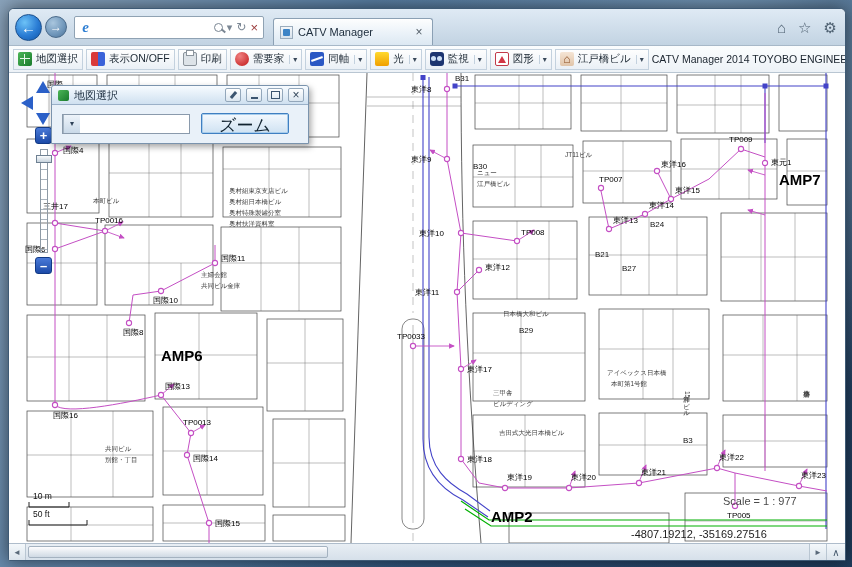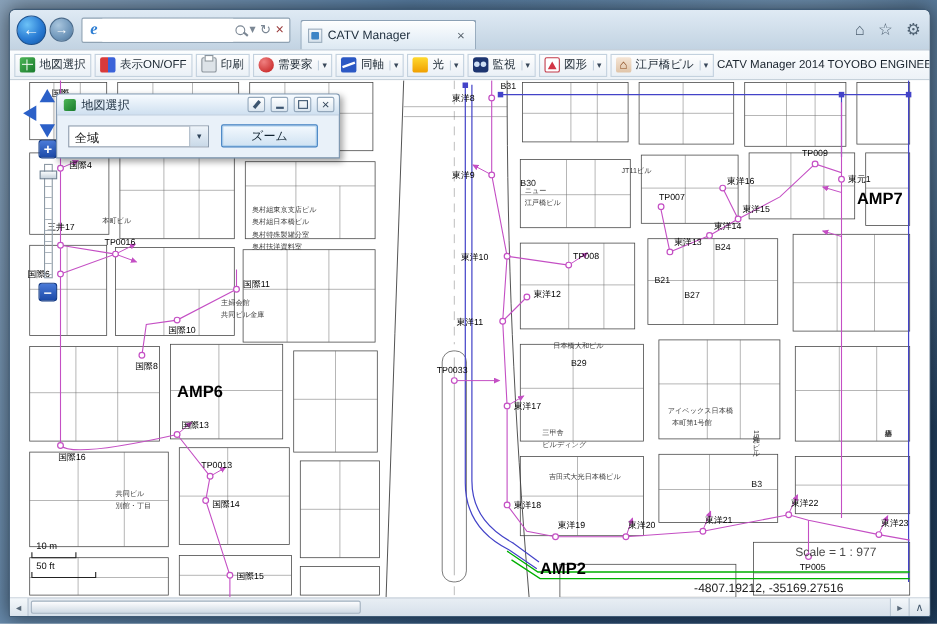--- a/index.html
+++ b/index.html
@@ -158,21 +158,21 @@
   .ic-close::after { content:"×"; font-size:12px; }
   .dlg-body { display:flex; align-items:center; gap:11px; padding:8px 10px 9px; }
   .combo { width:128px; height:20px; border:1px solid #8a9aac; background:#fff;
     display:flex; align-items:stretch; cursor:pointer; }
   .sel-text { flex:1; font-size:11px; padding:3px 5px; color:#111; white-space:nowrap; overflow:hidden; }
   .sel-btn { width:17px; border-left:1px solid #a5b4c2; background:linear-gradient(#eef4fa,#c9d9e8);
     display:flex; align-items:center; justify-content:center; font-size:8px; color:#2e4258; }
   .sel-btn::after { content:"▾"; }
   .dlg-zoom { width:88px; height:21px; border:1px solid #3f7fc1; border-radius:2px;
     background:linear-gradient(#f4f9fe,#cfe2f2); box-shadow:0 0 0 1px #a8cdec inset;
-    font-size:11px; color:#10222f; cursor:pointer; }
+    font-size:17px; color:#10222f; cursor:pointer; }
 
   
   .hscroll { height:17px; flex:none; display:flex; align-items:stretch;
     background:linear-gradient(#e8eef4,#d6e0ea); border-top:1px solid #aebccb; }
   .hs-btn { width:17px; flex:none; display:flex; align-items:center; justify-content:center;
     color:#5a6a7a; font-size:8px; background:linear-gradient(#f4f8fb,#dbe4ec);
     border-right:1px solid #b9c6d2; cursor:pointer; }
   .hs-btn.right { border-left:1px solid #b9c6d2; border-right:none; }
   .hs-left::after { content:"◄"; }
   .hs-right::after { content:"►"; }
@@ -575,21 +575,20 @@
             </span>
           <span class="dlg-btn">
               <span class="ic-max"></span>
             </span>
           <span class="dlg-btn">
               <span class="ic-close"></span>
             </span>
         </div>
         <div class="dlg-body">
           <div class="combo">
-            <span class="sel-text">全域</span>
             <span class="sel-btn"></span>
           </div>
           <button class="dlg-zoom">ズーム</button>
         </div>
       </div>
 
     </div>
 
     <div class="hscroll">
       <span class="hs-btn hs-left"></span>

